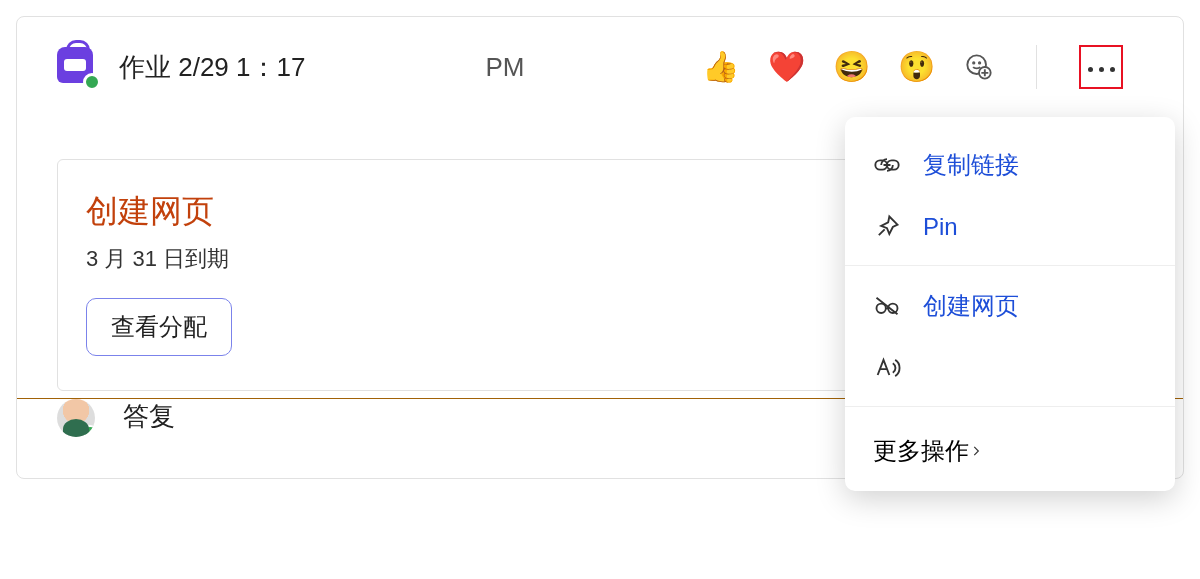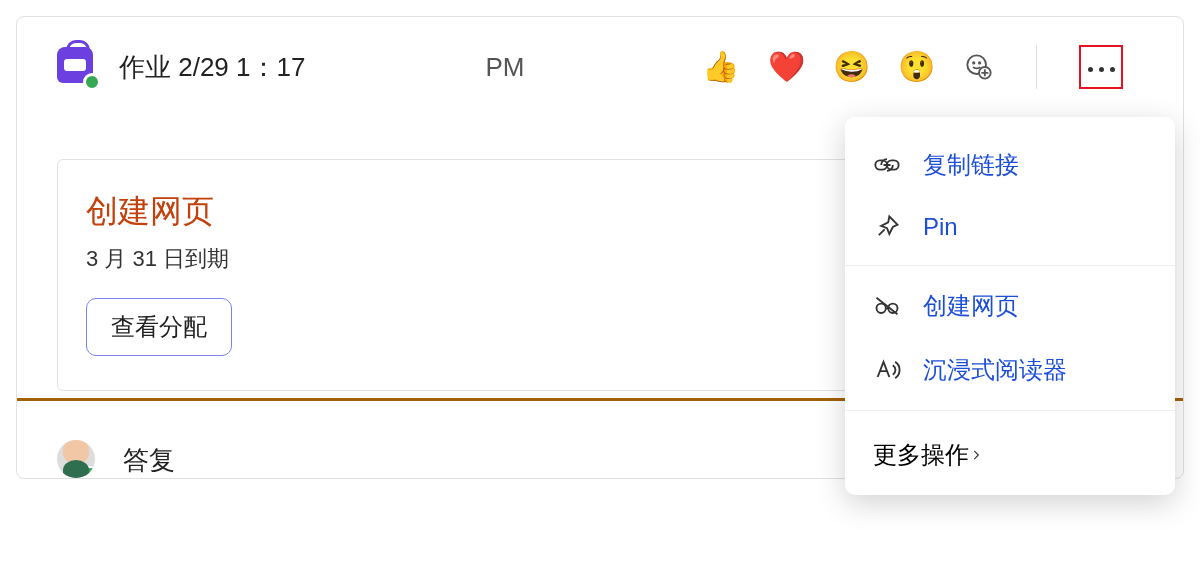--- a/index.html
+++ b/index.html
@@ -18,21 +18,21 @@
     .reactions{ display:flex; align-items:center; gap:28px; padding-right:20px; }
     .reaction{ font-size:30px; line-height:1; cursor:pointer; }
     .react-add{ width:30px; height:30px; display:flex; align-items:center; justify-content:center; color:#555; }
     .divider-v{ width:1px; height:44px; background:#e1e1e1; margin:0 14px; }
     .more-btn{ width:44px; height:44px; border:2px solid #e81123; display:flex; align-items:center; justify-content:center; cursor:pointer; }
     .dots span{ width:5px; height:5px; background:#333; border-radius:50%; display:inline-block; margin:0 3px; }
     .assignment{ margin:70px 40px 0 40px; border:1px solid #e1e1e1; border-radius:6px; padding:30px 28px 34px 28px; width:1088px; }
     .a-title{ font-size:32px; color:#c2410c; margin-bottom:10px; }
     .a-due{ font-size:22px; color:#333; margin-bottom:24px; }
     .view-btn{ display:inline-block; padding:12px 24px; border:1px solid #7b83eb; border-radius:10px; font-size:24px; color:#222; cursor:pointer; }
-    .reply-row{ position:absolute; left:0; right:0; bottom:0; height:80px; border-top:3px solid #a16207; display:flex; align-items:flex-end; padding:0 40px; }
+    .reply-row{ position:absolute; left:0; right:0; bottom:0; height:80px; border-top:1px solid #a16207; display:flex; align-items:flex-start; padding:0 40px; }
     .avatar{ position:relative; width:38px; height:38px; border-radius:50%; background:radial-gradient(circle at 50% 30%, #f2c7a6 0 40%, #ddd 41% 100%); margin-right:28px; overflow:hidden; }
     .avatar:after{ content:""; position:absolute; left:6px; top:20px; width:26px; height:20px; background:#2f6e4f; border-radius:50% 50% 0 0; }
     .avatar-presence{ position:absolute; right:-2px; bottom:-2px; width:14px; height:14px; background:#34a853; border:2px solid #fff; border-radius:50%; }
     .reply-text{ font-size:26px; color:#222; }
     .menu{ position:absolute; top:100px; right:8px; width:330px; background:#fff; border-radius:10px; box-shadow:0 8px 30px rgba(0,0,0,.18); padding:16px 0; }
     .menu-item{ display:flex; align-items:center; gap:22px; padding:16px 28px; font-size:24px; color:#1d4ed8; cursor:pointer; }
     .menu-sep{ height:1px; background:#eee; margin:8px 0; }
     .menu-icon{ width:28px; height:28px; flex:0 0 28px; }
     .menu-more{ display:flex; align-items:center; justify-content:flex-start; padding:20px 28px 8px 28px; font-size:24px; cursor:pointer; }
     svg{ display:block; }
@@ -108,21 +108,20 @@
           <circle cx="17" cy="14" r="4"></circle>
           <path d="M11 14h2M3 5l18 14"></path>
         </svg>
       <span>创建网页</span>
     </div>
     <div class="menu-item">
       <svg class="menu-icon" viewBox="0 0 24 24" fill="none" stroke="#333" stroke-width="1.6">
           <path d="M4 18l5-13 5 13M6 13h6"></path>
           <path d="M17 8c3 2 3 6 0 8M19 5c5 3 5 11 0 14"></path>
         </svg>
-      <span>沉浸式阅读器</span>
     </div>
     <div class="menu-sep"></div>
     <div class="menu-more">
       <span>更多操作</span>
       <svg width="14" height="22" viewBox="0 0 24 24" fill="none" stroke="#333" stroke-width="2">
           <path d="M9 5l7 7-7 7"></path>
         </svg>
     </div>
   </div>
 </div>

